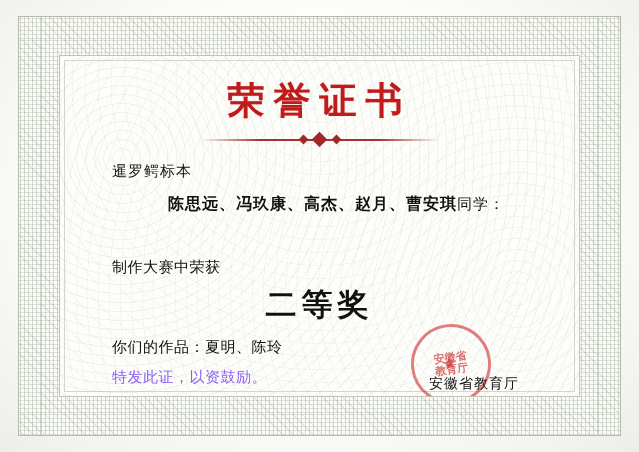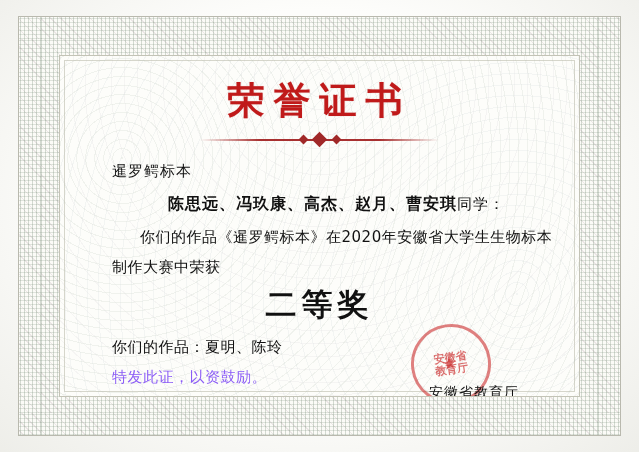--- a/index.html
+++ b/index.html
@@ -232,21 +232,21 @@
     top: 312px;
     font-size: 15px;
     color: #8b5cf6;
     font-family: "DejaVu Sans", "Liberation Sans", sans-serif;
     letter-spacing: 0.5px;
   }
 
   .issuer {
     position: absolute;
     right: 60px;
-    top: 328px;
+    top: 319px;
     font-size: 14px;
     color: #111;
     font-family: "DejaVu Sans", "Liberation Sans", sans-serif;
     letter-spacing: 1px;
   }
 
   
   .seal {
     position: absolute;
     right: 88px;
@@ -306,21 +306,20 @@
           <div class="diamond"></div>
           <div class="diamond small-right"></div>
         </div>
 
         <div class="org-name">暹罗鳄标本</div>
 
         <div class="recipients">
           <span>陈思远、冯玖康、高杰、赵月、曹安琪</span><span class="suffix">同学：</span>
         </div>
 
-        <div class="body-line-1">你们的作品《暹罗鳄标本》在2020年安徽省大学生生物标本</div>
 
         <div class="body-line-2">制作大赛中荣获</div>
 
         <div class="award">二等奖</div>
 
         <div class="advisor">
           <span>你们的作品：</span><span>夏明、陈玲</span>
         </div>
 
         <div class="encourage">特发此证，以资鼓励。</div>

